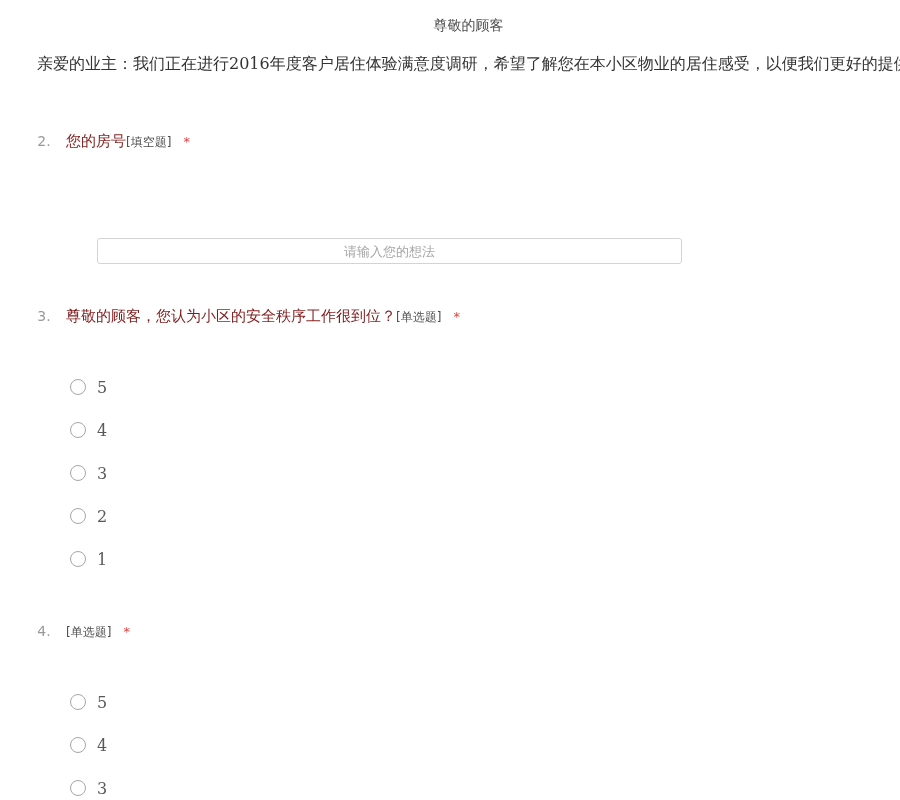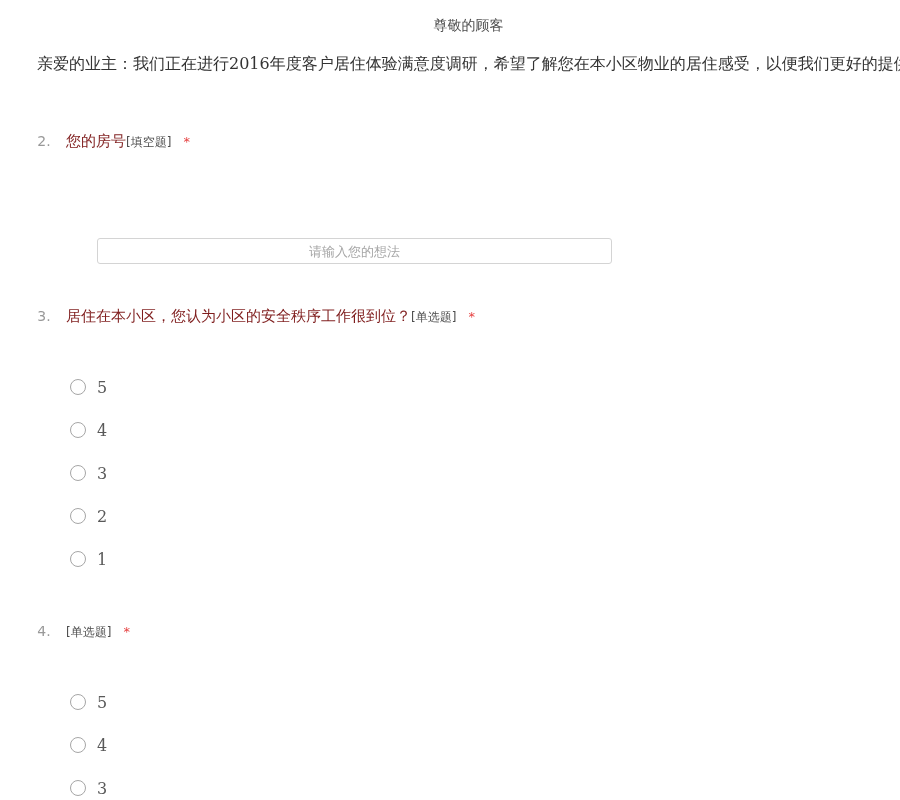--- a/index.html
+++ b/index.html
@@ -52,21 +52,21 @@
     margin-left: 0;
   }
   .q-req {
     font-size: 13px;
     color: #e64242;
     margin-left: 12px;
   }
   .q-input {
     display: block;
     margin: 86px 0 0 60px;
-    width: 515px;
+    width: 585px;
     height: 26px;
     border: 1px solid #d4d4d4;
     border-radius: 3px;
     padding: 0 2px;
     font-size: 13px;
     color: #333333;
     outline: none;
     font-family: "DejaVu Sans", sans-serif;
   }
   .q-input::placeholder {
@@ -113,21 +113,21 @@
       <span class="q-title">您的房号</span>
       <span class="q-tag">[填空题]</span>
       <span class="q-req">*</span>
     </div>
   <input type="text" class="q-input" placeholder="请输入您的想法" style="">
       </section>
 
   <section class="question q-q3">
     <div class="q-head">
       <span class="q-num">3.</span>
-      <span class="q-title">居住在本小区，您认为小区的安全秩序工作很到位？</span>
+      <span class="q-title">尊敬的顾客，您认为小区的安全秩序工作很到位？</span>
       <span class="q-tag">[单选题]</span>
       <span class="q-req">*</span>
     </div>
   <div class="option-list">
   <div class="option-row">
     <span class="radio-circle"></span>
     <span class="option-label">5</span>
   </div>
 
   <div class="option-row">

